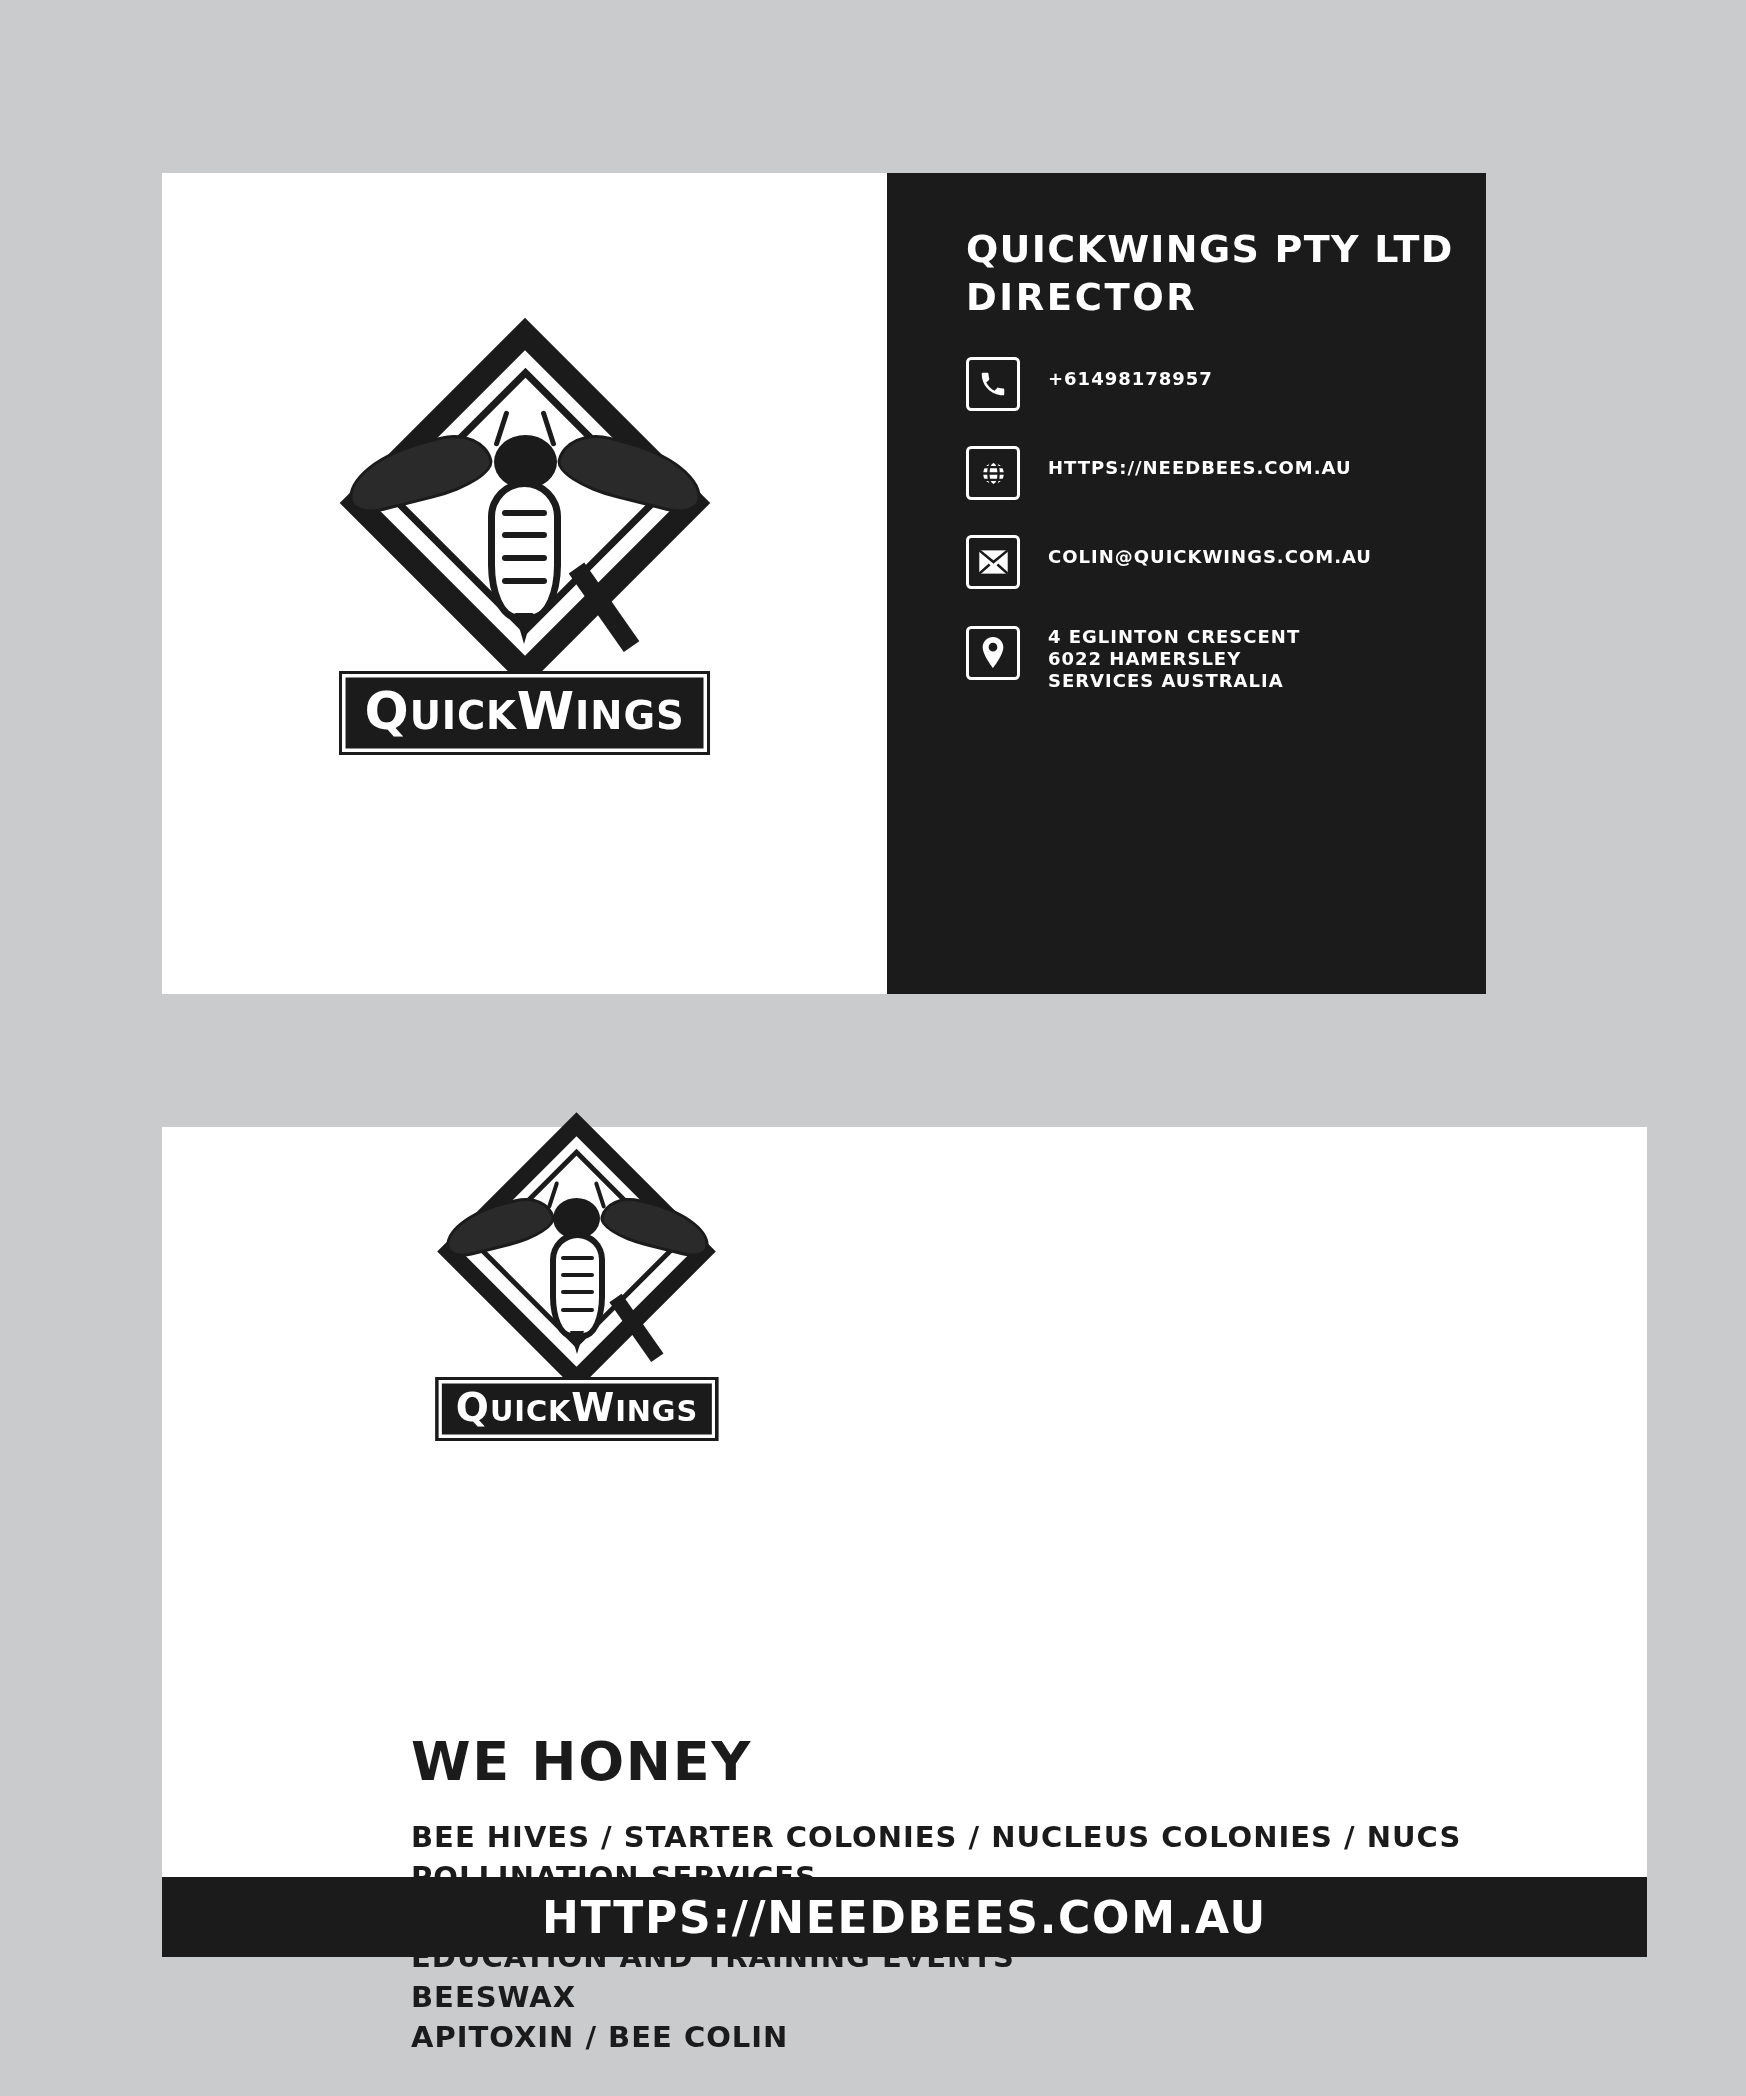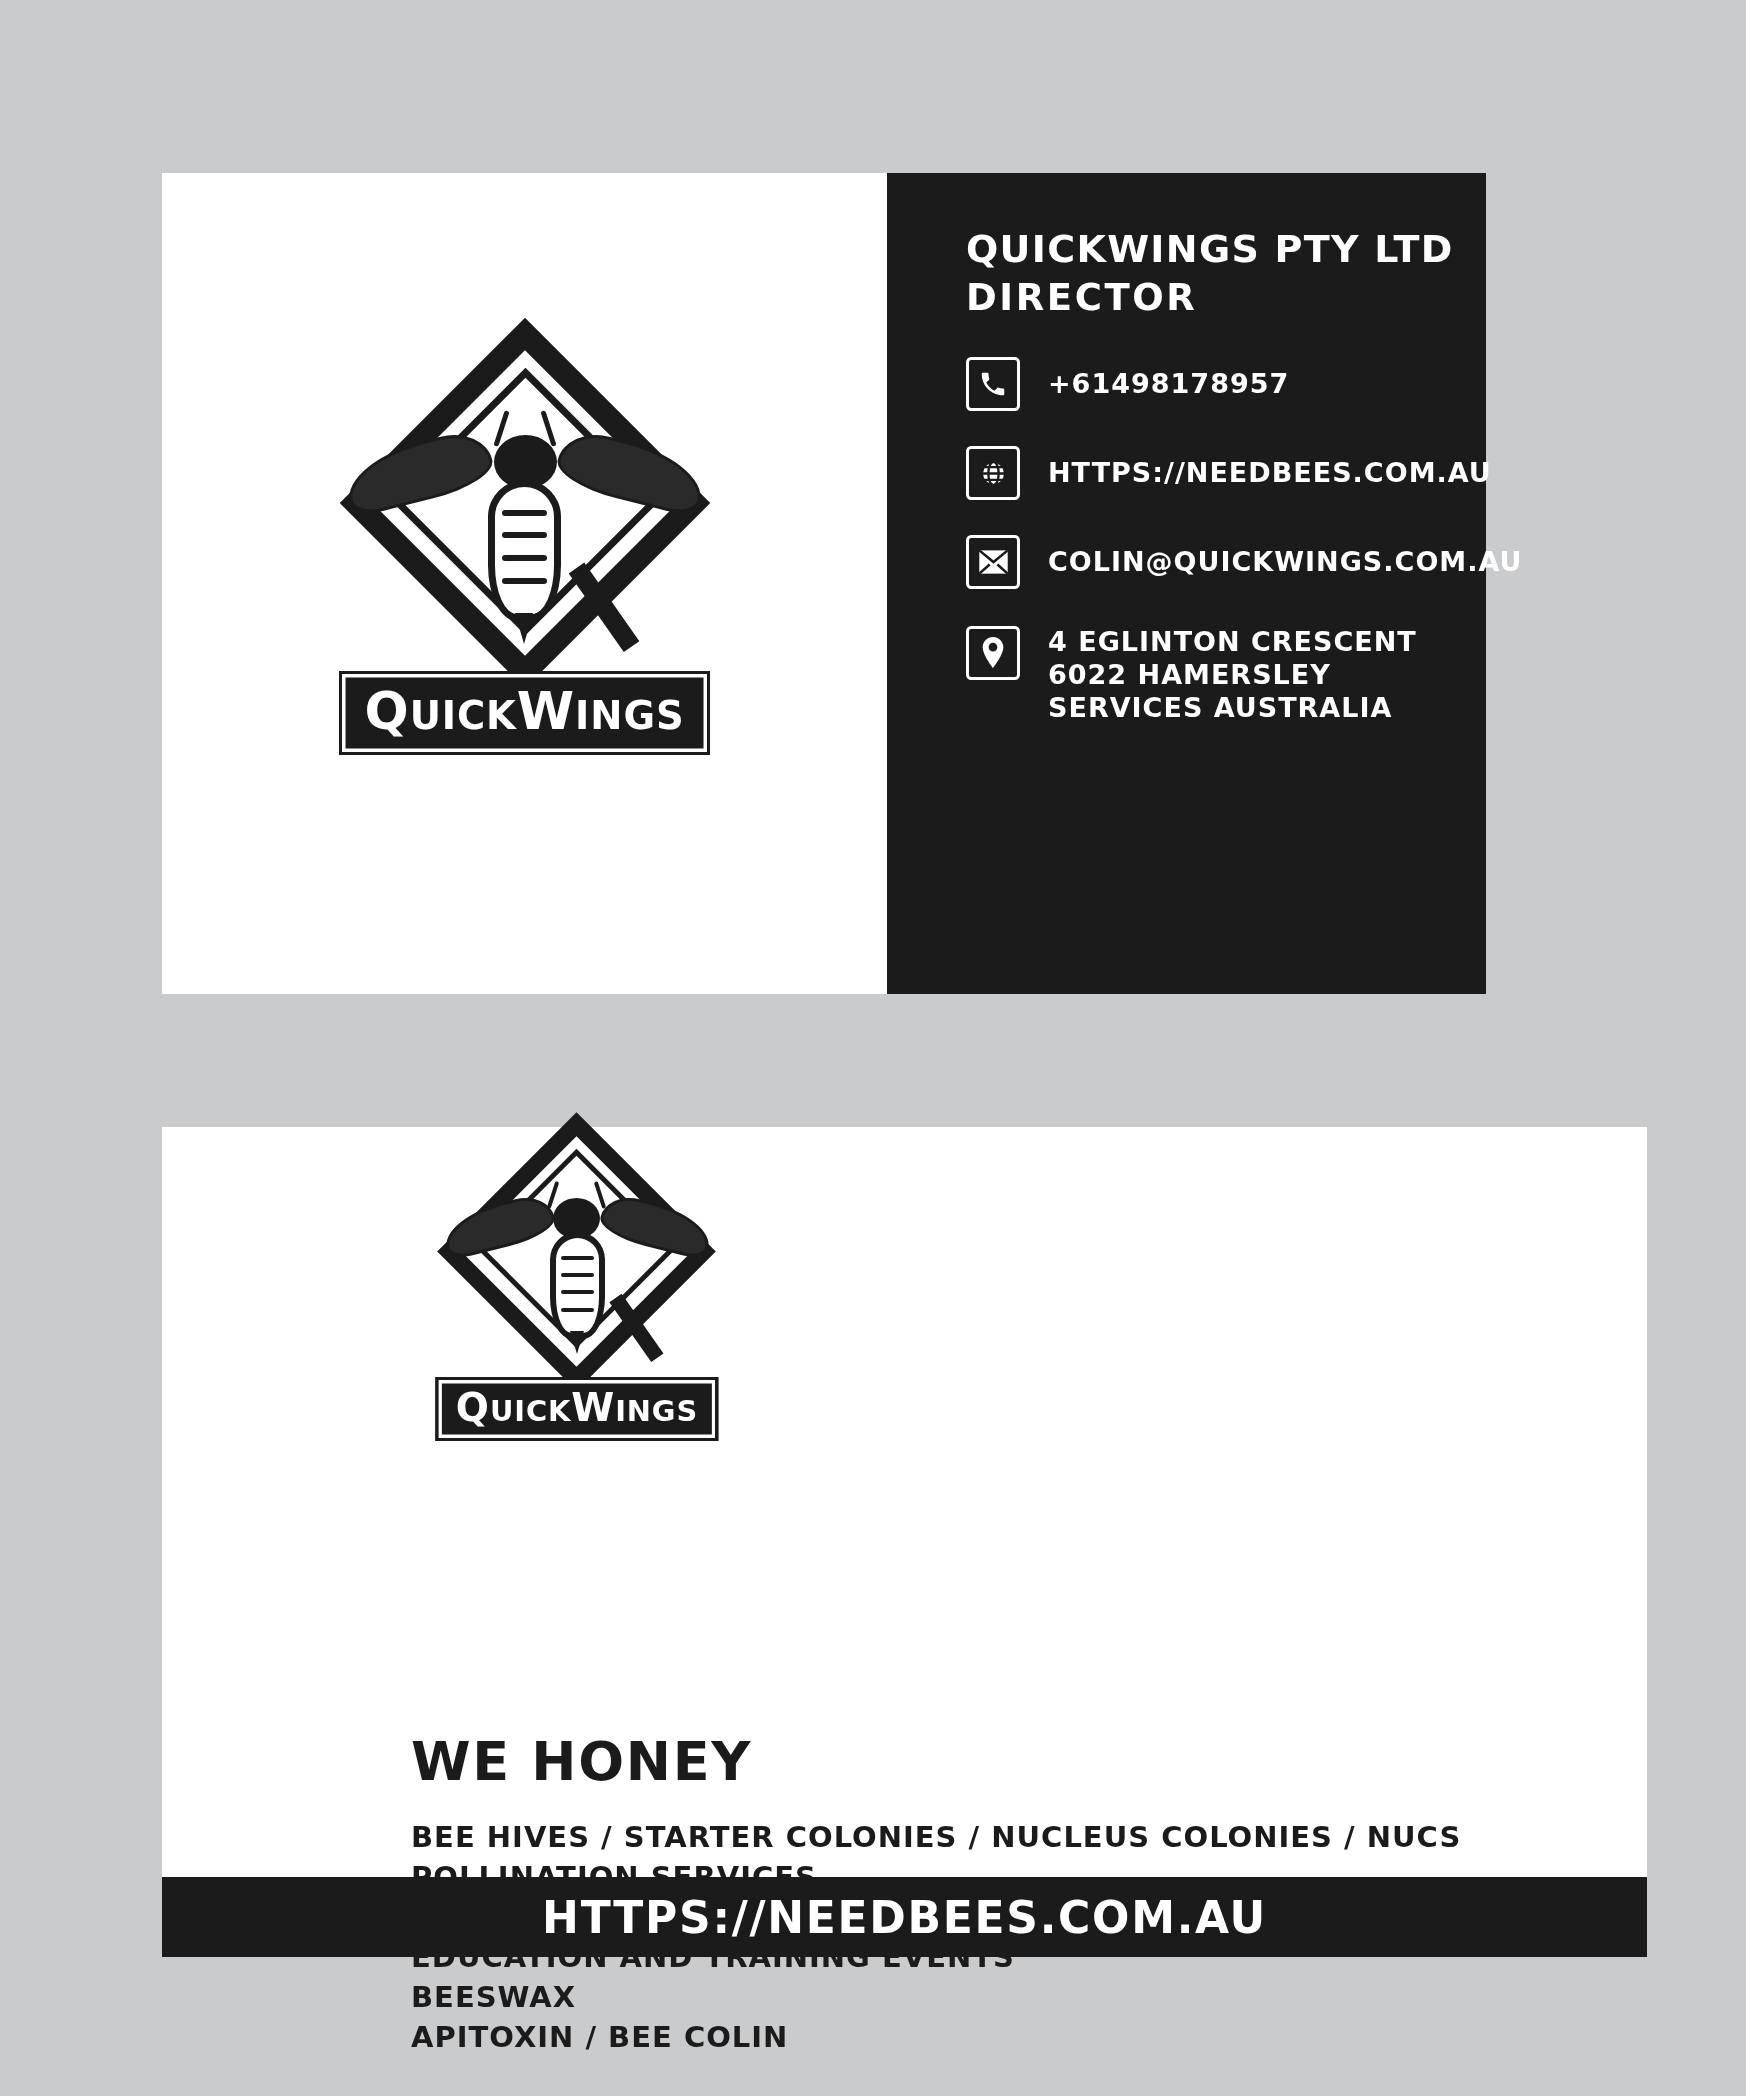--- a/index.html
+++ b/index.html
@@ -280,21 +280,21 @@
     display: flex;
     align-items: center;
     justify-content: center;
     flex: 0 0 auto;
     margin-right: 28px;
   }
   .icon-box svg { display: block; }
   .contact-text {
     font-family: "DejaVu Sans", sans-serif;
     font-weight: bold;
-    font-size: 27px;
+    font-size: 18px;
     letter-spacing: 1px;
     line-height: 1.22;
     padding-top: 10.5px;
     white-space: nowrap;
   }
   .contact-row.address .contact-text { padding-top: 1.7px; }
   .contact-row.address .icon-box { margin-top: 1.7px; }
   .addr-line { display: block; }
 
   

